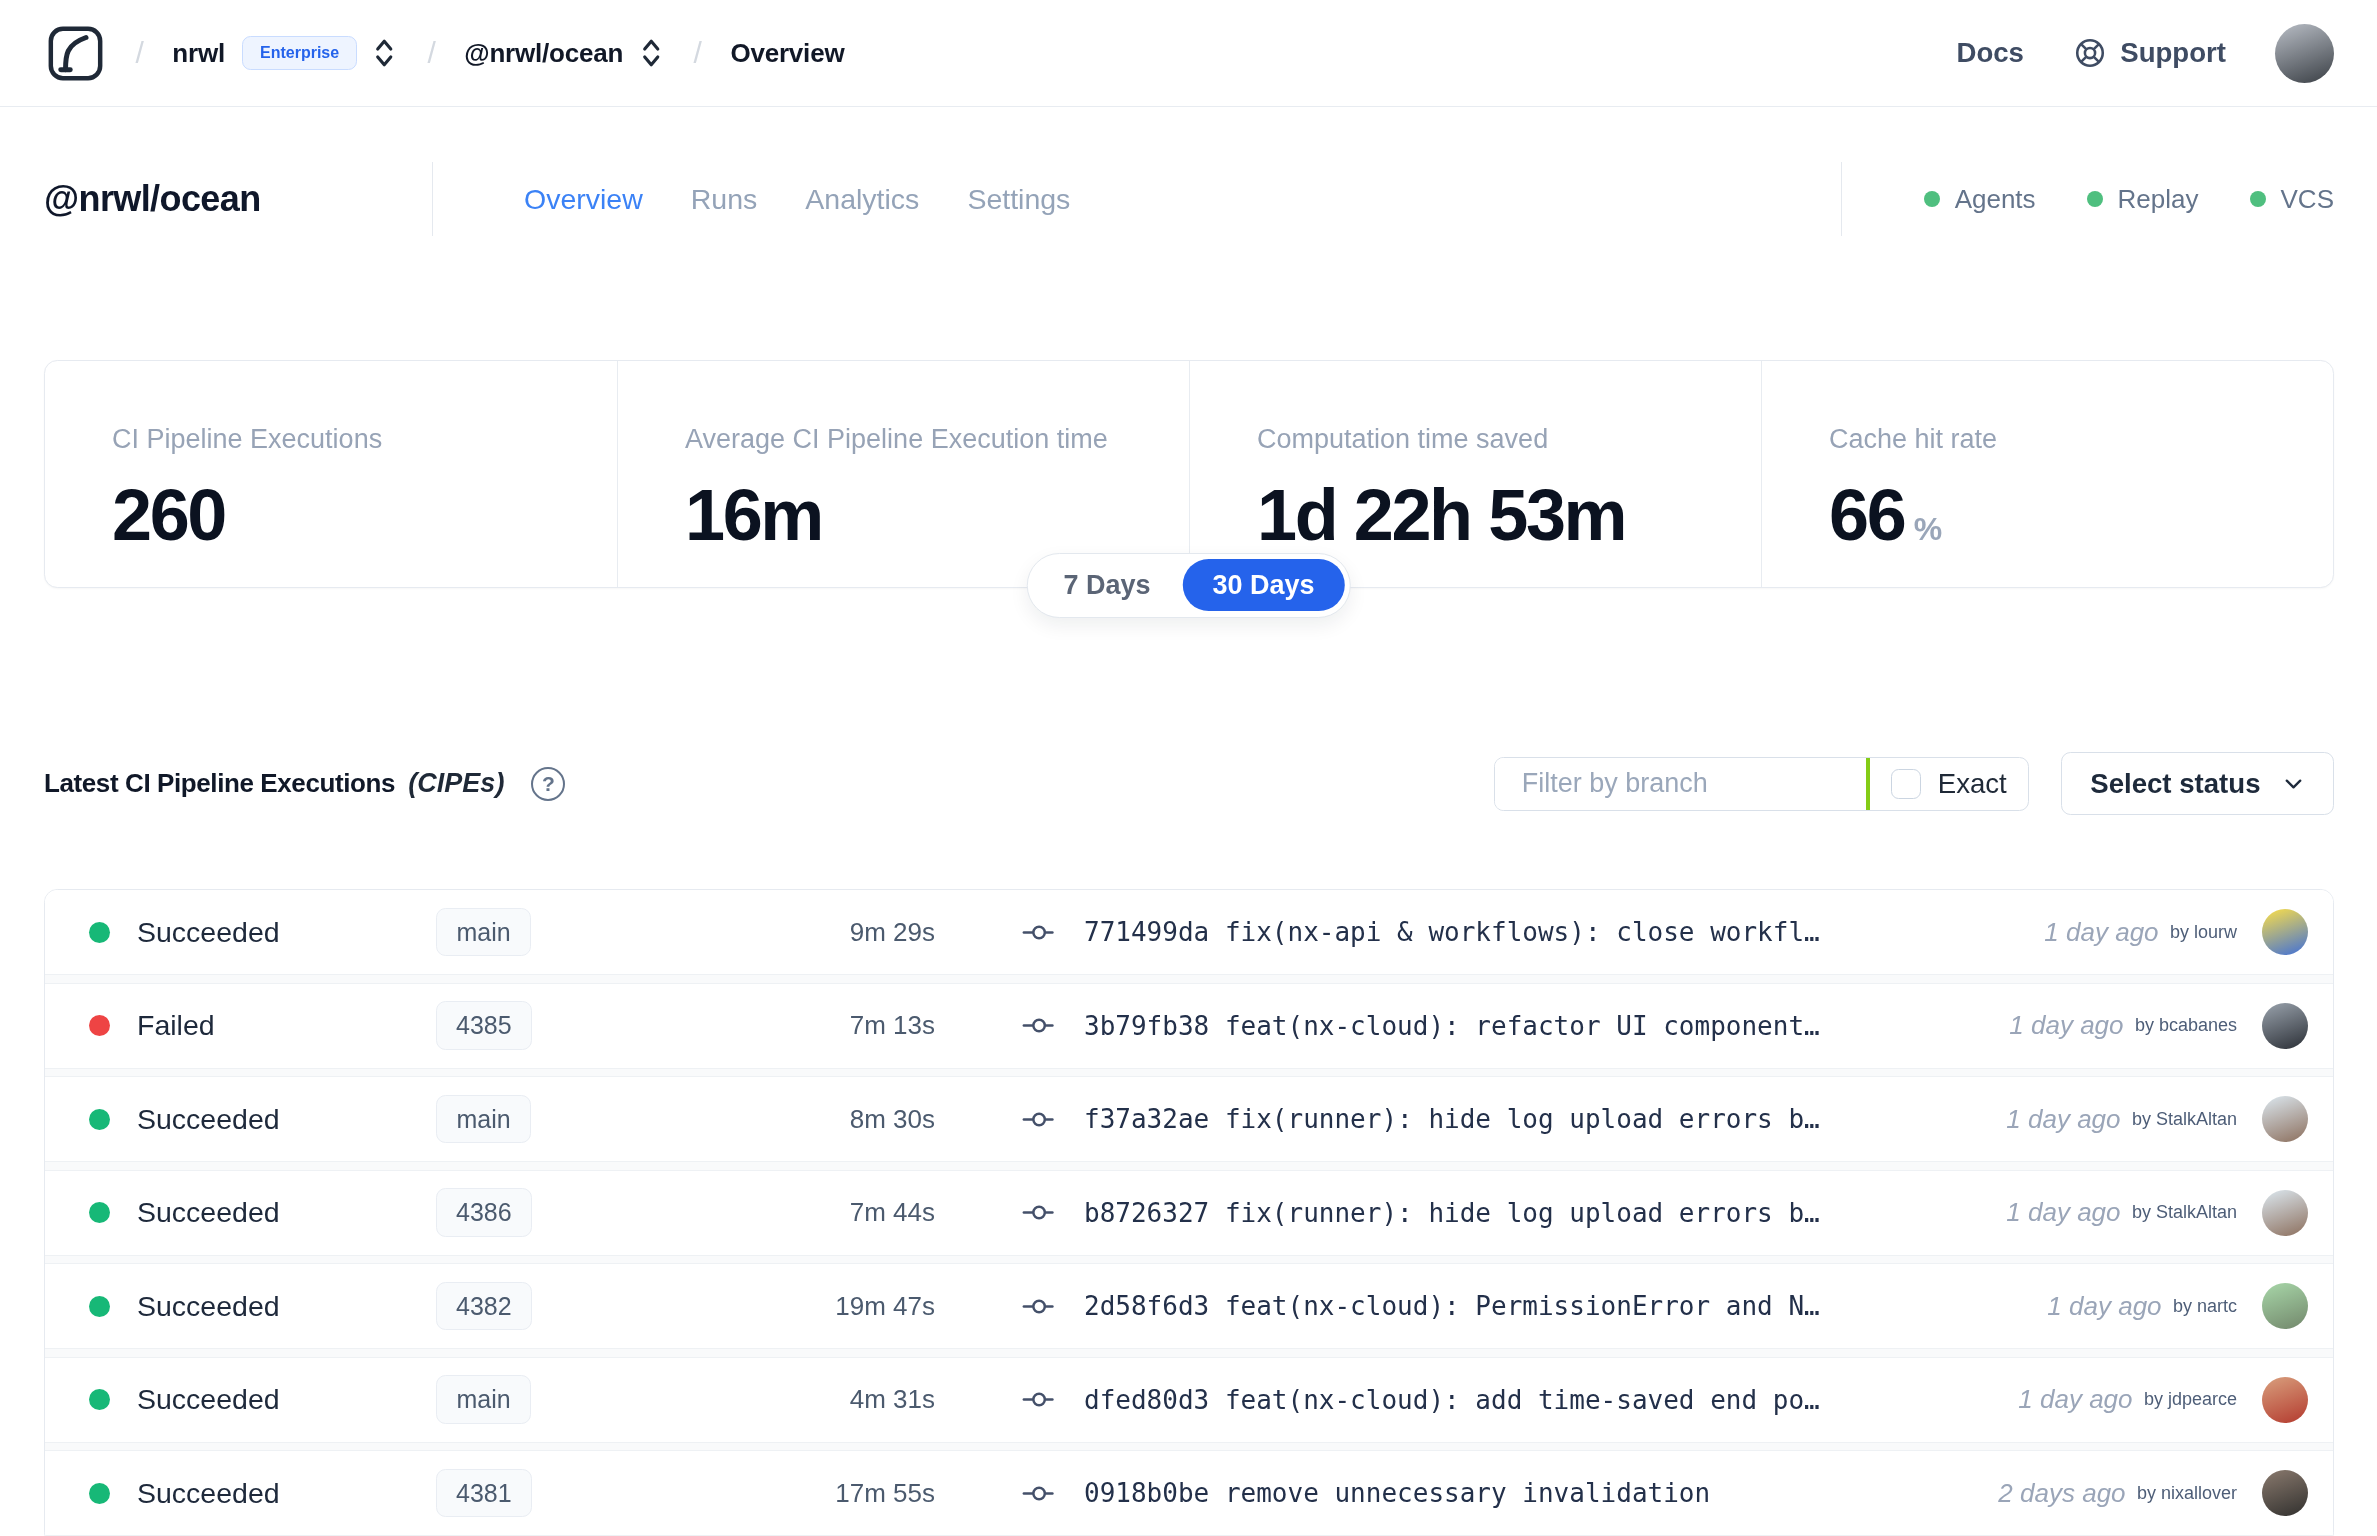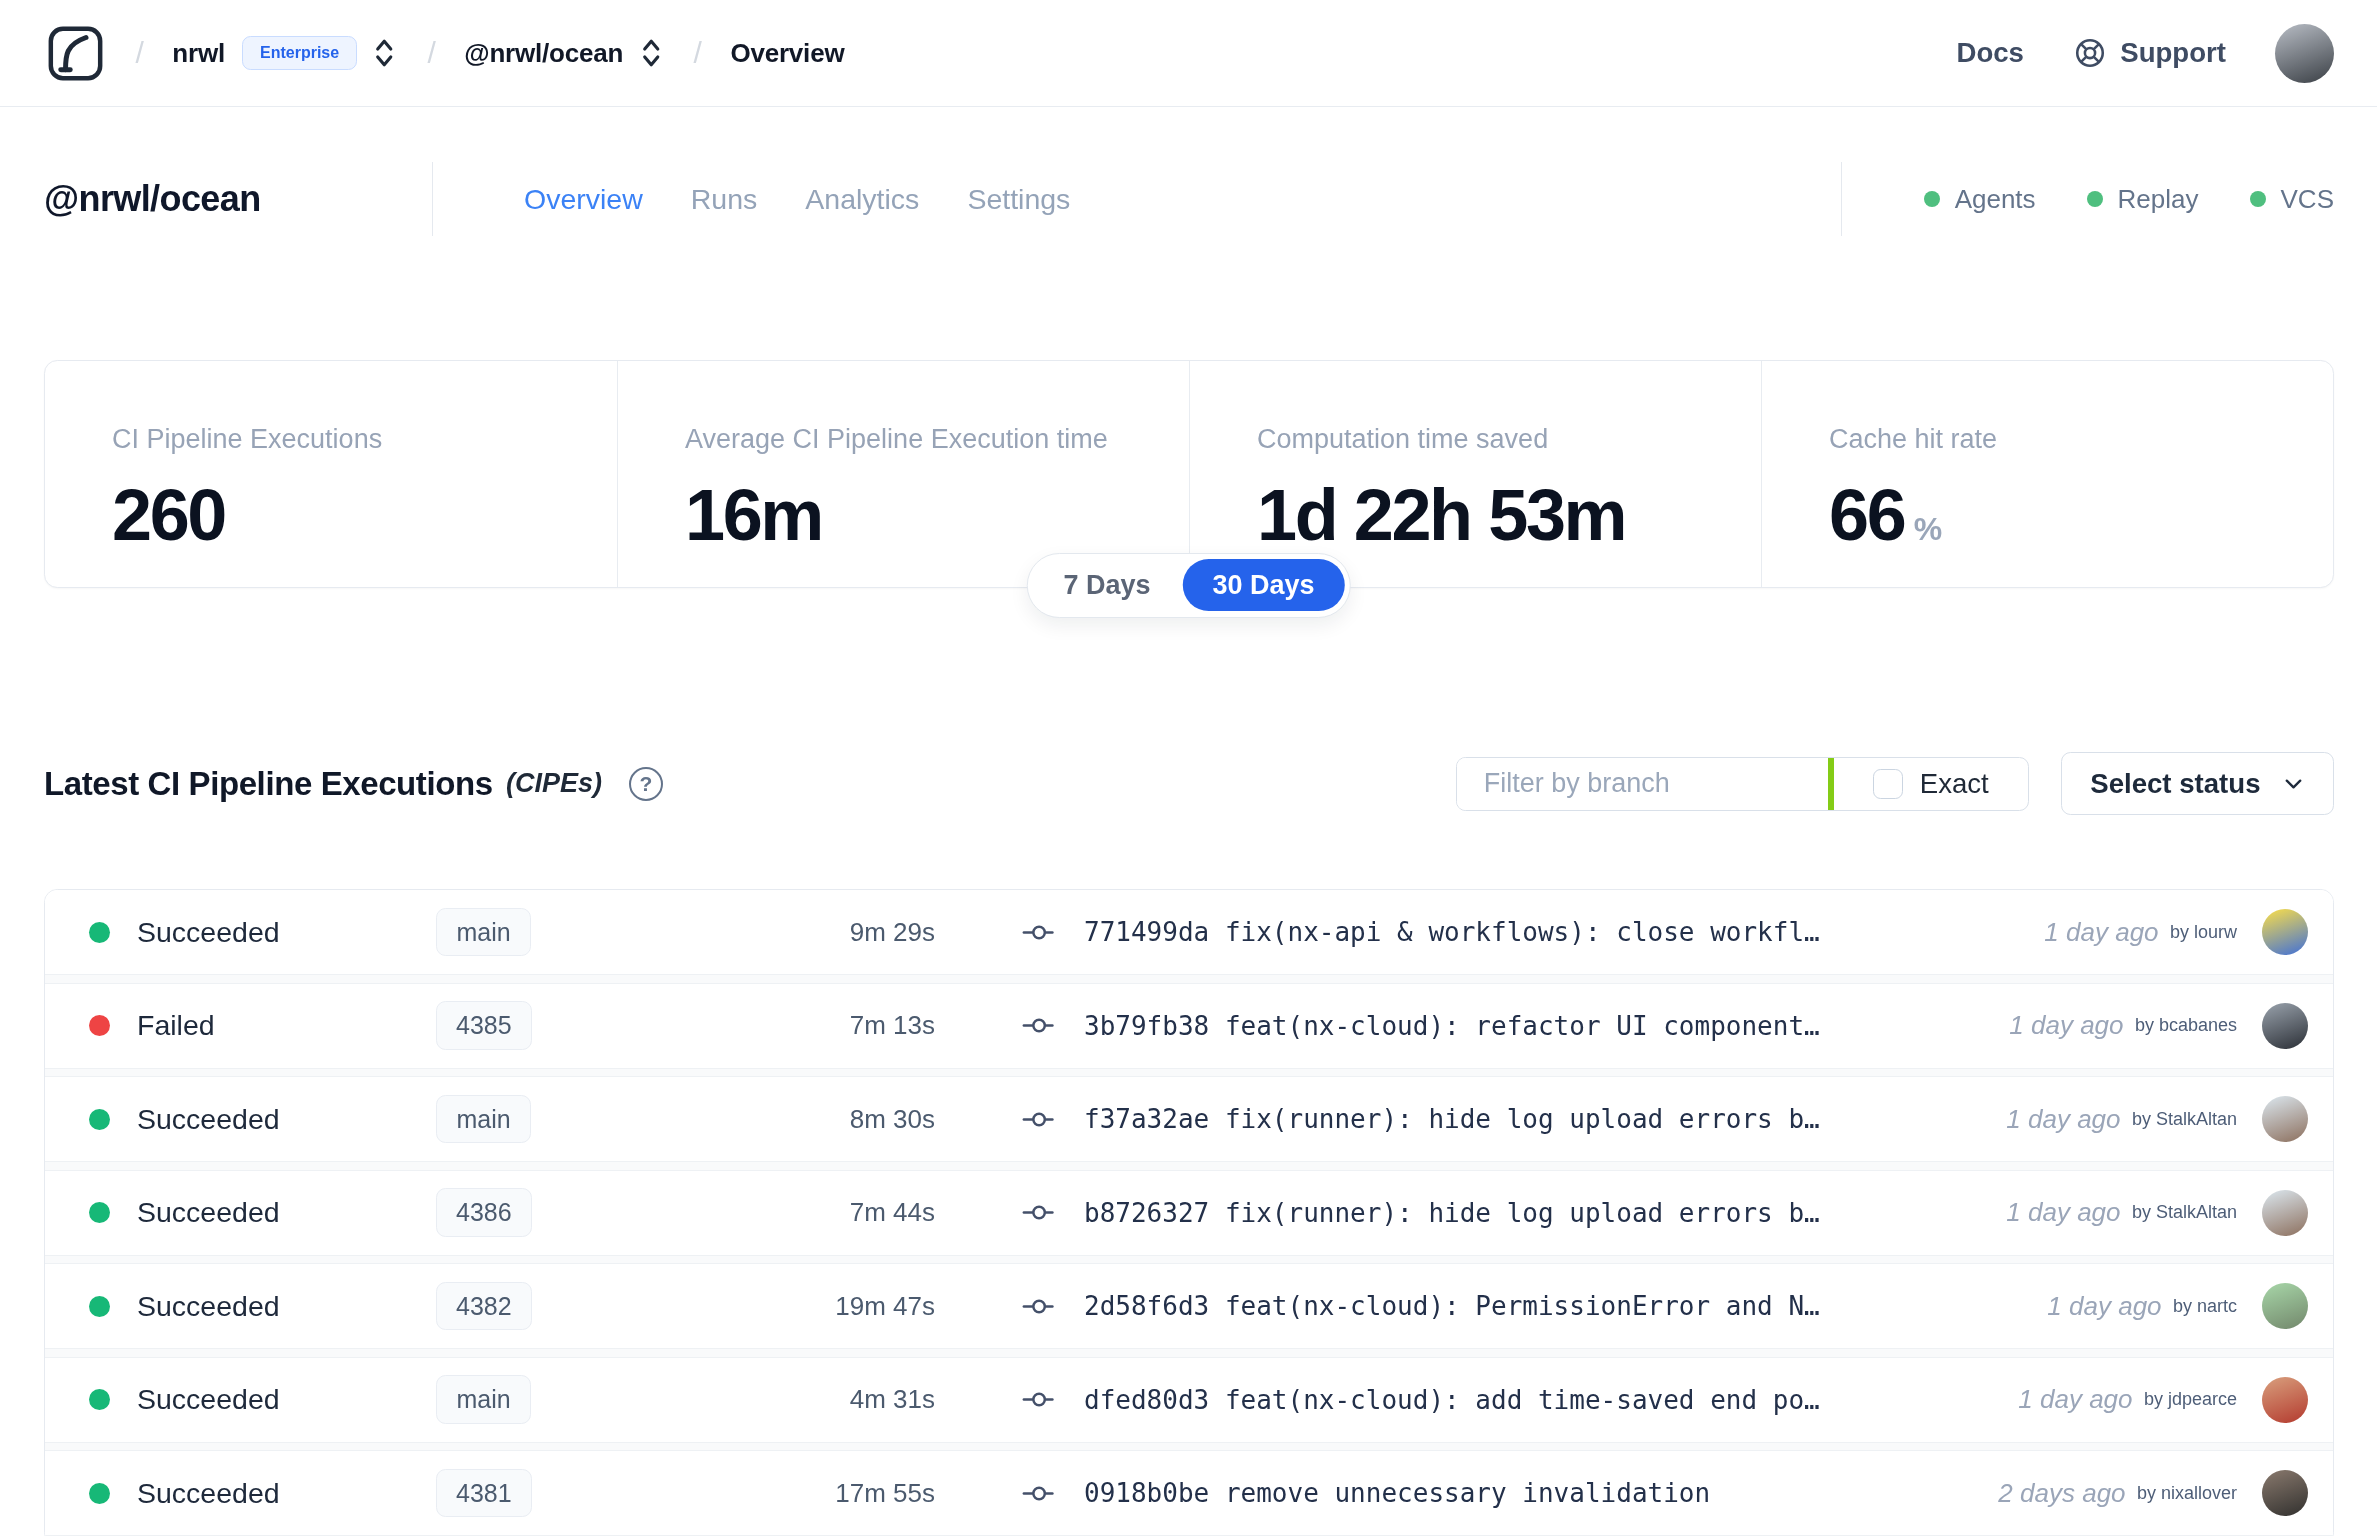--- a/index.html
+++ b/index.html
@@ -45,32 +45,32 @@
 
   .period-toggle { position:absolute; left:50%; bottom:-31px; transform:translateX(-50%);
     background:#fff; border:1px solid #e3e8ee; border-radius:950px; padding:5.7px; display:flex; gap:1.9px;
     box-shadow:0 7.6px 19px rgba(15,23,42,0.07); }
   .period-btn { border:none; background:none; border-radius:950px; padding:10.5px 30px;
     font-size:27px; font-weight:600; color:#5b6576; cursor:pointer; font-family:inherit; }
   .period-btn.active { background:#2563eb; color:#fff; font-weight:700; }
 
   
   .cipe-header { margin:164px 44px 0; display:flex; align-items:center; }
-  .cipe-title { font-size:33px; font-weight:700; color:#101828; letter-spacing:-0.4px; }
+  .cipe-title { font-size:26px; font-weight:700; color:#101828; letter-spacing:-0.4px; }
   .cipe-title-suffix { font-size:27px; font-weight:600; font-style:italic; color:#1f2937; margin-left:13.3px;text-align:right; }
   .help-btn { margin-left:27px; width:34px; height:34px; border-radius:50%; border:2.1px solid #64748b;
     background:none; color:#64748b; font-size:21px; font-weight:700; cursor:pointer;
     display:flex; align-items:center; justify-content:center; font-family:inherit; }
   .cipe-controls { margin-left:auto; display:flex; align-items:center; gap:32px; }
   .filter-group { display:flex; align-items:stretch; height:54px; border:1px solid #d9e0e9;
     border-radius:9.5px; background:#fff; overflow:hidden; }
   .filter-input { border:none; outline:none; width:371px; padding:0 27px; font-size:27px;
     color:#1e293b; font-family:inherit; }
   .filter-input::placeholder { color:#9aa7ba; }
-  .exact-wrap { display:flex; align-items:center; gap:17px; padding:0 39px; border-left:6px solid #84cc16; cursor:pointer; }
+  .exact-wrap { display:flex; align-items:center; gap:17px; padding:0 21px; border-left:4px solid #84cc16; cursor:pointer; }
   .exact-box { width:30px; height:30px; border:1.9px solid #cbd5e1; border-radius:7.6px; background:#fff; }
   .exact-label { font-size:27.6px; color:#1f2937; font-weight:500; }
   .status-select { display:flex; align-items:center; gap:21px; height:63px; padding:0 28.5px;
     border:1px solid #d9e0e9; border-radius:9.5px; background:#fff; font-size:27.6px; font-weight:600;
     color:#1e2a3b; cursor:pointer; font-family:inherit; }
 
   
   .cipe-table { margin:74px 44px 0; border:1px solid #e6eaf0; border-radius:13.3px; background:#fff; overflow:hidden; }
   .row { height:84px; display:flex; align-items:center; padding:0 25px 0 44px; background:#fff; }
   .row-divider { height:9.5px; background:#f9fafb; border-top:1px solid #eef1f4; border-bottom:1px solid #eef1f4; }

